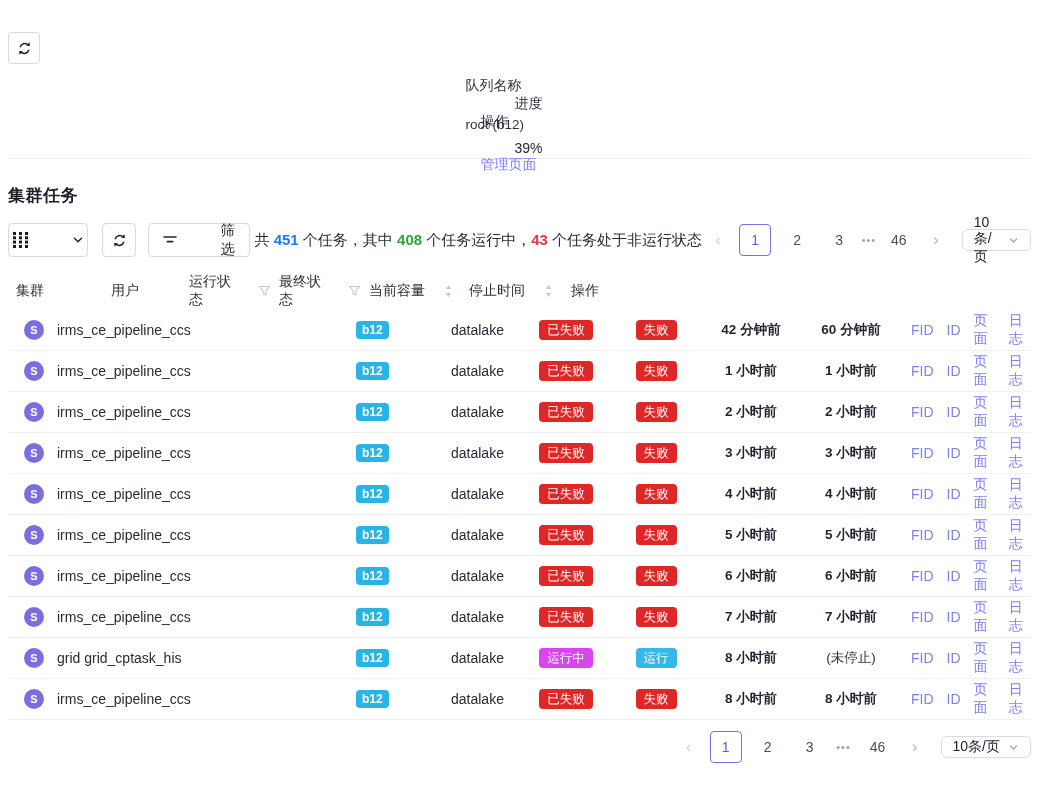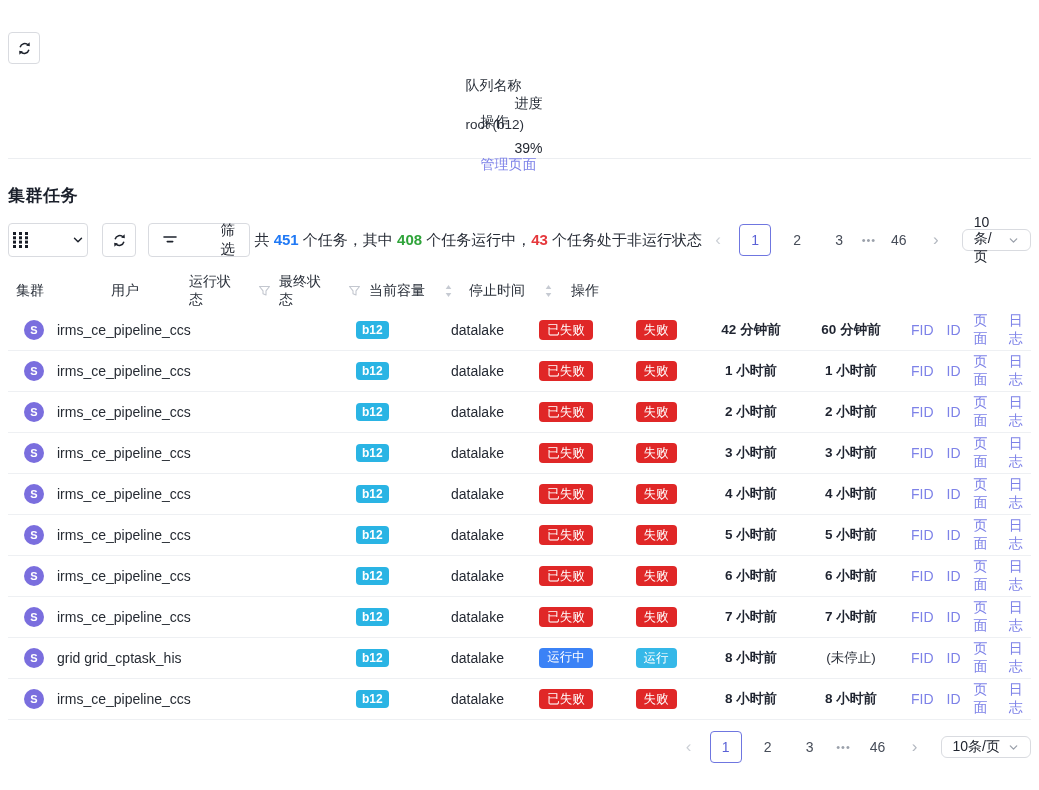--- a/index.html
+++ b/index.html
@@ -90,21 +90,21 @@
     width:20px; height:20px; border-radius:50%; background:#7a6ede; color:#fff;
     display:inline-flex; align-items:center; justify-content:center;
     font-size:11px; font-weight:600; flex:0 0 20px;
   }
   .badge {
     display:inline-block; color:#fff; font-size:12.5px; line-height:1;
     padding:4px 8px; border-radius:4px; white-space:nowrap;
   }
   .badge-cluster   { background:#2ab4e4; font-weight:700; padding:3px 6px; font-size:12px; }
   .badge-failed    { background:#e02727; }
-  .badge-running   { background:#3b82f6;font-family:Liberation Mono, monospace; }
+  .badge-running   { background:#d946ef; }
   .badge-processing{ background:#35b8e8; }
   .hdr-icon { display:inline-flex; margin-left:9px; cursor:pointer; }
   .ops-link { font-size:14px; }
 
   .bottom-bar { display:flex; margin-top:11px; }
   svg { display:block; }
 </style>
 </head>
 <body>
 

